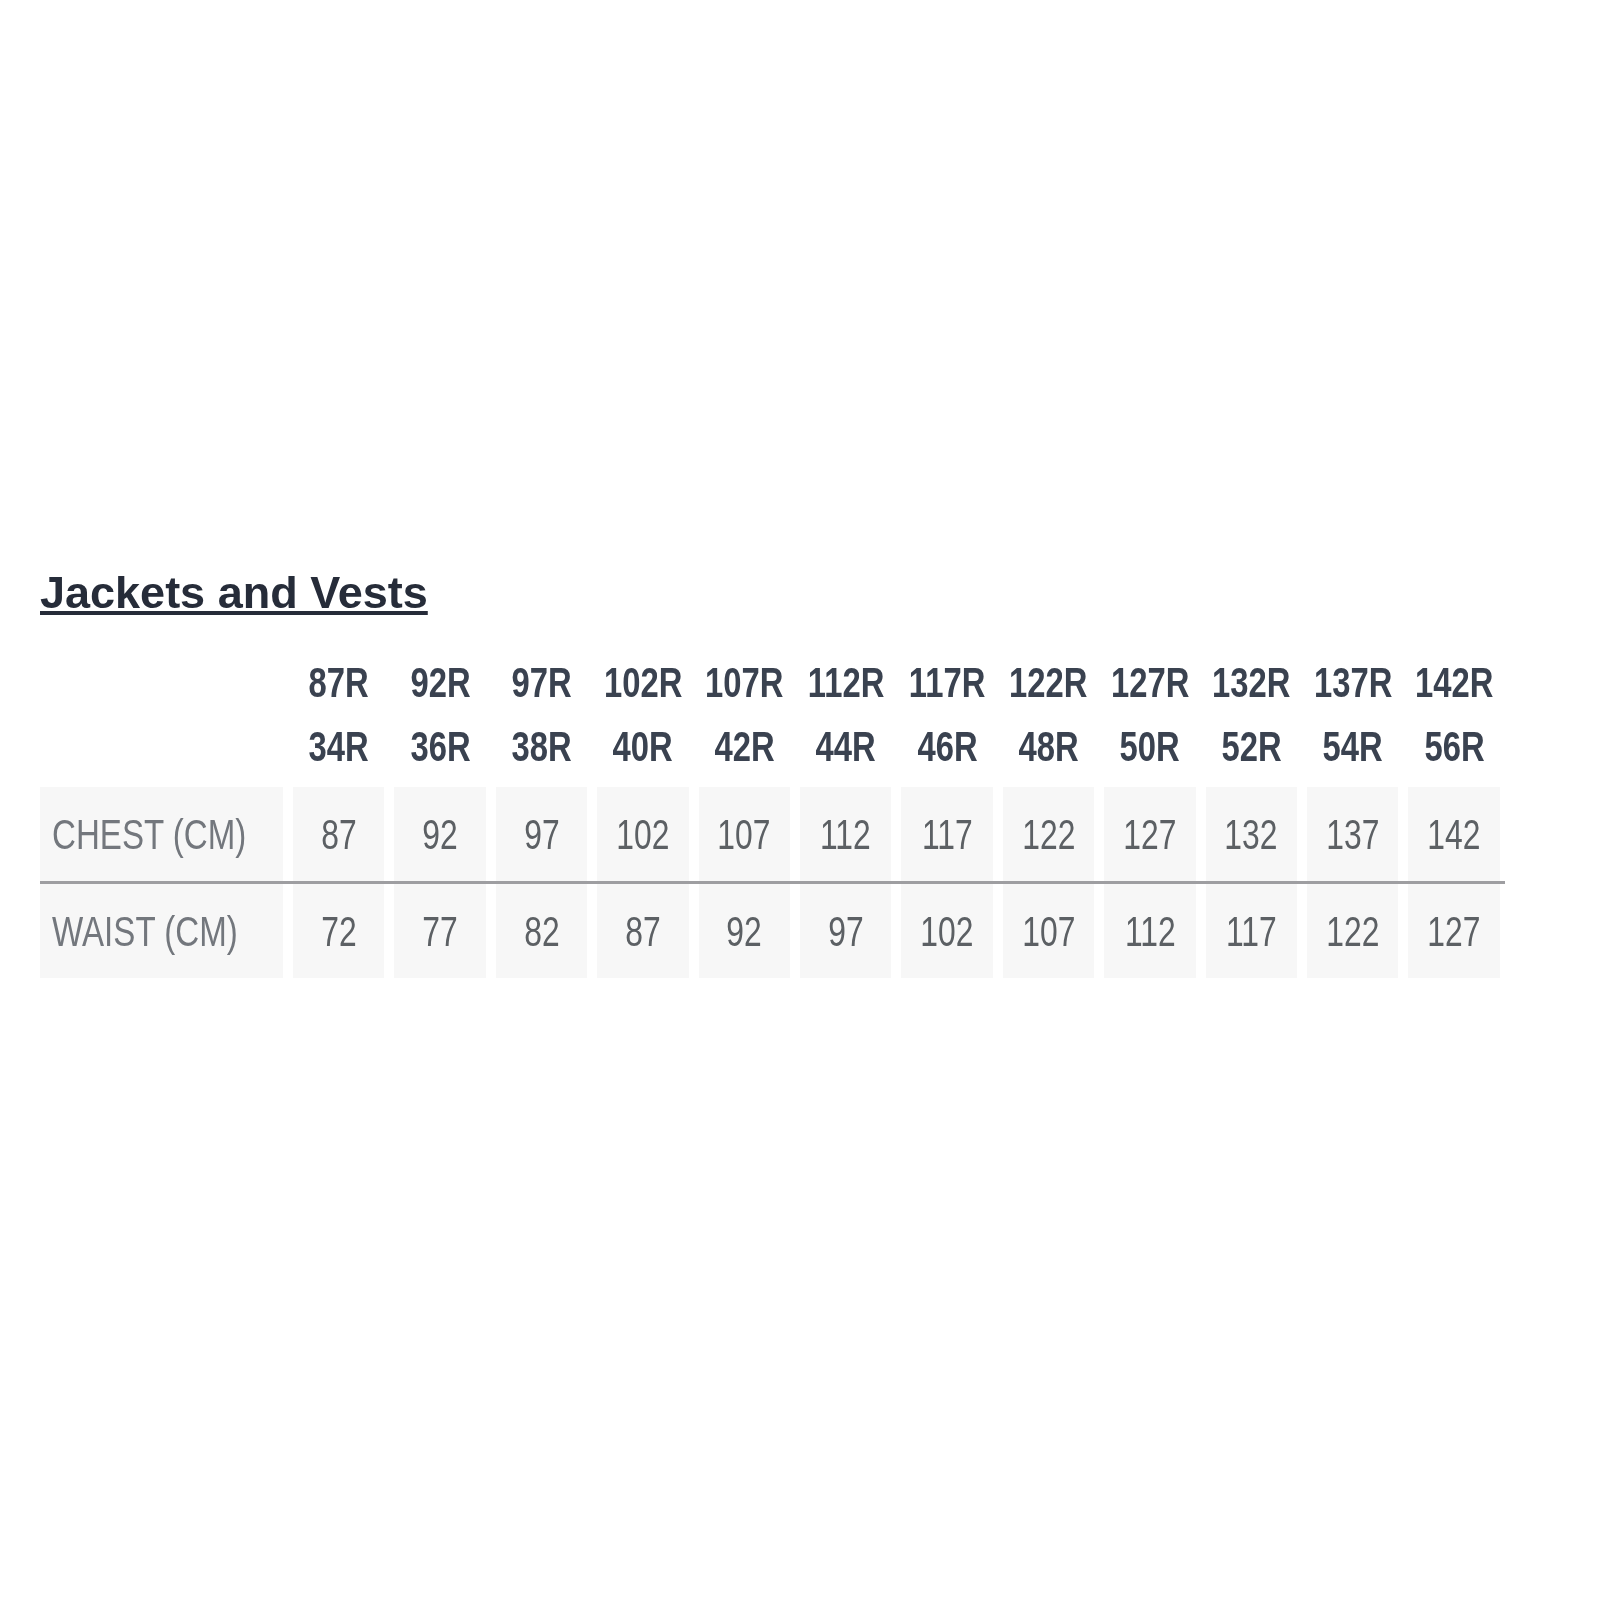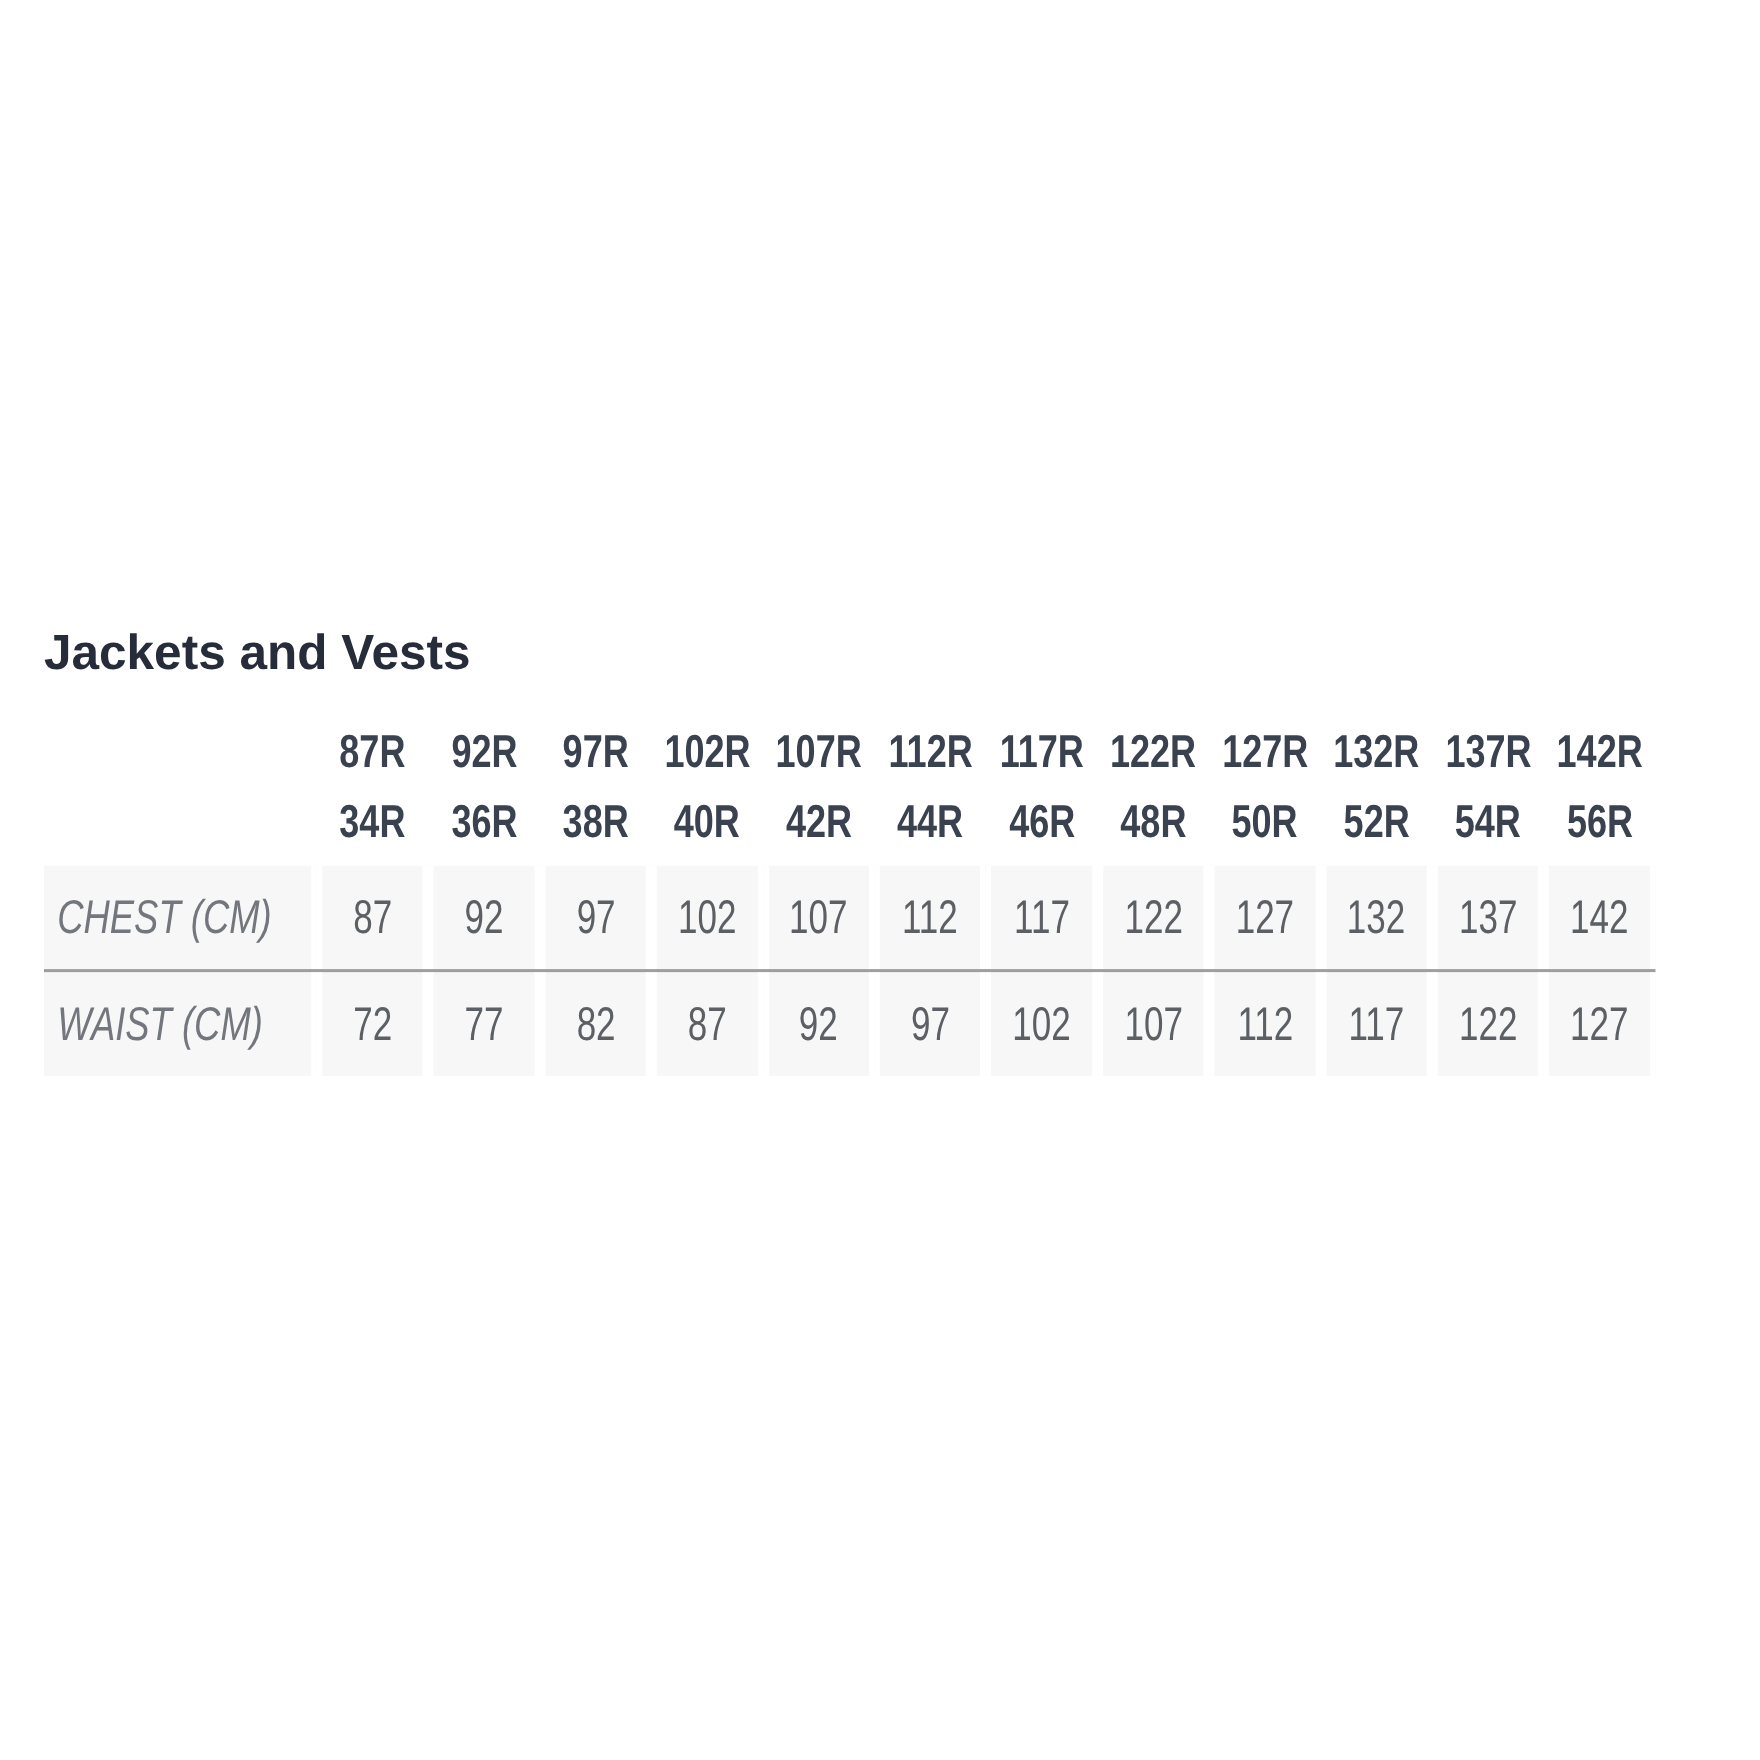--- a/index.html
+++ b/index.html
@@ -26,20 +26,21 @@
     width:1465px;
   }
   .page-title{
     margin:0;
     font-size:45px;
     line-height:52px;
     font-weight:bold;
     color:var(--c-title);
     letter-spacing:0;
     white-space:nowrap;
+    text-decoration:underline;
   }
   table.size-chart{
     border-collapse:separate;
     border-spacing:0;
     table-layout:fixed;
     width:100%;
     margin-top:32px;
   }
   td{padding:0;text-align:center;vertical-align:middle;}
   .label-col{width:248px;}
@@ -57,21 +58,20 @@
   .data-row td{
     height:94px;
     background:var(--c-cellbg);
     border-left:5px solid #ffffff;
     border-right:5px solid #ffffff;
   }
   .data-row td.row-label-cell{
     text-align:left;
     padding-left:12px;
     border-left:0;
-    font-style:italic;
   }
   .row-label-text{
     display:inline-block;
     font-size:43px;
     color:var(--c-label);
     transform:scaleX(0.77);
     transform-origin:left center;
     white-space:nowrap;
   }
   .value-text{

